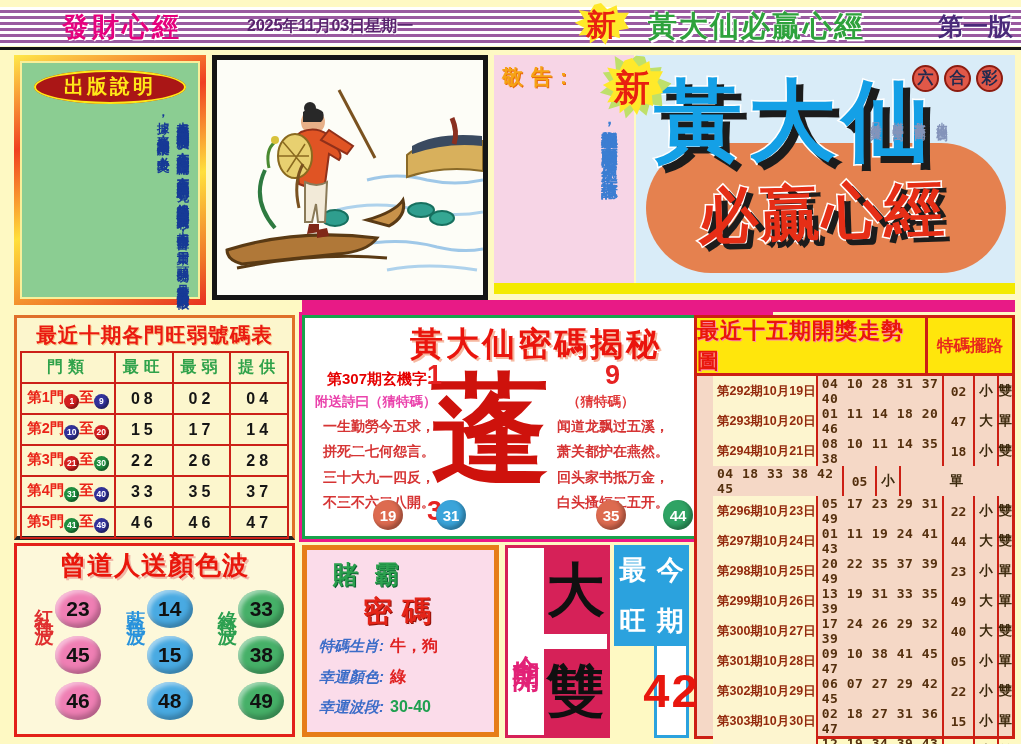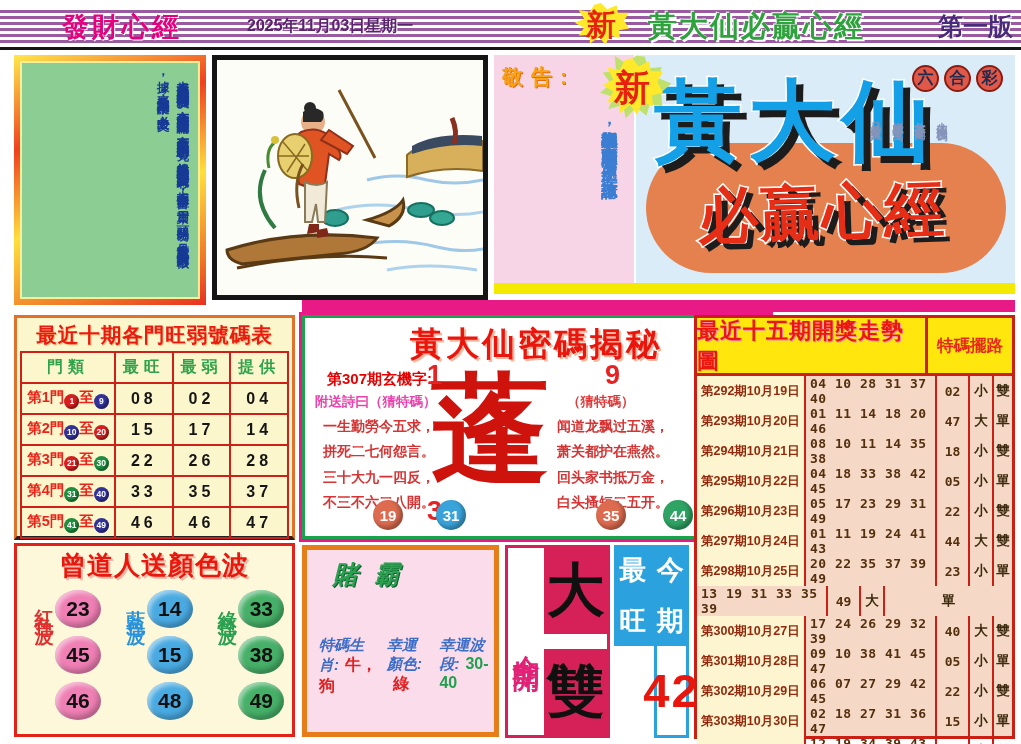--- a/index.html
+++ b/index.html
@@ -1,16 +1,16 @@
 <!DOCTYPE html>
 <html><head>
 <meta charset="utf-8">
 <style>
   html,body{margin:0;padding:0;background:#e9e9e9;}
-  .page{position:relative;width:1021px;height:744px;background:#ffffff;overflow:hidden;
+  .page{position:relative;width:1021px;height:744px;background:#fef9c3;overflow:hidden;
         font-family:"Liberation Sans",sans-serif;margin:0 auto;}
   .abs{position:absolute;}
 
   
   .masthead{left:0;top:7px;width:1021px;height:39px;
     background:repeating-linear-gradient(180deg,#ffffff 0 3px,#9a5aa0 3px 6px);}
   .brand{left:62px;top:9px;font-size:27px;font-weight:900;color:#e6007e;letter-spacing:3px;
     text-shadow:1px 1px 0 #fff;}
   .mdate{left:247px;top:16px;font-size:16px;font-weight:900;color:#59246e;text-shadow:1px 1px 0 #fff;}
   .mtitle{left:648px;top:7px;font-size:29px;font-weight:900;color:#2ea23c;letter-spacing:2px;
@@ -108,21 +108,21 @@
   
   .trend{left:694px;top:315px;width:321px;height:424px;border:3px solid #cc1f14;box-sizing:border-box;
     background:#f5d8c6;display:flex;flex-direction:column;}
   .thead{height:55px;background:#ffe60c;display:flex;flex:none;border-bottom:3px solid #cc1f14;}
   .thead .tmain{flex:1;display:flex;align-items:center;justify-content:center;color:#e9170c;
     font-size:22px;font-weight:900;letter-spacing:1px;border-right:3px solid #cc1f14;
     text-shadow:1px 1px 0 #f8a;}
   .thead .tside{width:84px;display:flex;align-items:center;justify-content:center;color:#e8281c;
     font-size:16.5px;font-weight:900;}
   .tbody{flex:1;display:flex;flex-direction:column;}
-  .trow{flex:1;display:flex;align-items:center;}
+  .trow{flex:1;display:flex;align-items:center;padding-left:16px;}
   .tdate{width:109px;align-self:stretch;display:flex;align-items:center;background:#fdf5cf;
     border-right:2px solid #cc1f14;color:#93290c;font-size:12.5px;font-weight:bold;padding-left:4px;
     box-sizing:border-box;white-space:nowrap;}
   .tnums{width:131px;align-self:stretch;display:flex;align-items:center;border-right:2px solid #cc1f14;
     color:#55300e;font-size:13px;font-weight:bold;font-family:"DejaVu Sans Mono",monospace;
     padding-left:4px;box-sizing:border-box;letter-spacing:0.5px;}
   .tsp{width:31px;align-self:stretch;display:flex;align-items:center;justify-content:center;
     border-right:2px solid #cc1f14;color:#55300e;font-size:13px;font-weight:bold;
     font-family:"DejaVu Sans Mono",monospace;}
   .tsize{width:22px;align-self:stretch;display:flex;align-items:center;justify-content:center;
@@ -140,24 +140,24 @@
   .wlabel{position:absolute;left:14px;top:4px;writing-mode:vertical-rl;font-size:19px;font-weight:900;
     letter-spacing:8px;}
   .wballs{position:absolute;left:38px;top:0;display:flex;flex-direction:column;gap:8px;}
   .wball{width:46px;height:38px;border-radius:50%;display:flex;align-items:center;justify-content:center;
     color:#111;font-size:21px;font-weight:900;box-shadow:inset -3px -4px 5px rgba(0,0,0,.25),inset 3px 3px 4px rgba(255,255,255,.5);}
 
   
   .gambler{left:302px;top:545px;width:197px;height:192px;border:5px solid #e67d18;background:#fbdcea;
     box-sizing:border-box;}
   .gt1{position:absolute;left:26px;top:8px;color:#2ba04e;font-size:25px;font-weight:900;letter-spacing:16px;
-    text-shadow:1px 1px 0 #0a6030;font-style:italic;}
+    text-shadow:1px 1px 0 #0a6030;}
   .gt2{position:absolute;left:56px;top:42px;color:#e42418;font-size:29px;font-weight:900;letter-spacing:10px;
     text-shadow:1px 1px 0 #901008;}
-  .glines{position:absolute;left:12px;top:86px;display:flex;flex-direction:row;gap:10px;}
+  .glines{position:absolute;left:12px;top:86px;display:flex;flex-direction:column;gap:10px;}
   .gline{font-size:15px;font-weight:900;}
   .glabel{color:#3b6cc8;font-style:italic;}
   .gval{margin-left:6px;font-size:16px;}
 
   
   .period{left:505px;top:545px;width:105px;height:193px;background:#d62158;display:flex;padding:3px;
     box-sizing:border-box;}
   .pstrip{width:36px;background:#fff;display:flex;align-items:center;justify-content:center;}
   .pstrip span{writing-mode:vertical-rl;color:#e22277;font-size:27px;font-weight:900;letter-spacing:6px;}
   .pright{flex:1;display:flex;flex-direction:column;}
@@ -184,20 +184,21 @@
   <div class="abs star star1">
     <div class="burst"></div>
     <div class="ch">新</div>
   </div>
   <div class="abs mtitle">黃大仙必贏心經</div>
   <div class="abs medition">第一版</div>
   <div class="abs blackrule"></div>
 
   <div class="abs pubwrap">
     <div class="pubinner">
+      <div class="pubtitle">出版說明</div>
       <div class="pubbody">本報是由惠澤社群信息集團特約提供，在李大師的指導下進行編輯，有李大師經過多年的精心研究，規律得出準確數據提供給廣大彩民，本報內容豐富，實用，頭尾分明，是廣大彩民必不可少的博彩依據，衹要您期期跟蹤，必中大獎。</div>
     </div>
   </div>
 
   <div class="abs picture">
     <svg viewBox="0 0 266 235">
       <rect x="0" y="0" width="266" height="235" fill="#fdfdf7"></rect>
 
       <path d="M150 120 q30 -8 60 0 q28 6 56 0" stroke="#9fc8e8" stroke-width="3" fill="none"></path>
       <path d="M120 150 q40 -10 80 0 q35 8 66 2" stroke="#aed2ec" stroke-width="3" fill="none"></path>
@@ -354,21 +355,20 @@
           <div class="tpar">單</div>
         </div>
         <div class="trow">
           <div class="tdate">第294期10月21日</div>
           <div class="tnums">08 10 11 14 35 38</div>
           <div class="tsp">18</div>
           <div class="tsize">小</div>
           <div class="tpar">雙</div>
         </div>
         <div class="trow">
-          <div class="tdate">第295期10月22日</div>
           <div class="tnums">04 18 33 38 42 45</div>
           <div class="tsp">05</div>
           <div class="tsize">小</div>
           <div class="tpar">單</div>
         </div>
         <div class="trow">
           <div class="tdate">第296期10月23日</div>
           <div class="tnums">05 17 23 29 31 49</div>
           <div class="tsp">22</div>
           <div class="tsize">小</div>
@@ -382,20 +382,21 @@
           <div class="tpar">雙</div>
         </div>
         <div class="trow">
           <div class="tdate">第298期10月25日</div>
           <div class="tnums">20 22 35 37 39 49</div>
           <div class="tsp">23</div>
           <div class="tsize">小</div>
           <div class="tpar">單</div>
         </div>
         <div class="trow">
+          <div class="tdate">第299期10月26日</div>
           <div class="tnums">13 19 31 33 35 39</div>
           <div class="tsp">49</div>
           <div class="tsize">大</div>
           <div class="tpar">單</div>
         </div>
         <div class="trow">
           <div class="tdate">第300期10月27日</div>
           <div class="tnums">17 24 26 29 32 39</div>
           <div class="tsp">40</div>
           <div class="tsize">大</div>
@@ -457,20 +458,21 @@
             <div class="wball" style="background: rgb(70, 176, 104);">33</div>
             <div class="wball" style="background: rgb(70, 176, 104);">38</div>
             <div class="wball" style="background: rgb(70, 176, 104);">49</div>
           </div>
         </div>
       </div>
   </div>
 
   <div class="abs gambler">
     <div class="gt1">賭霸</div>
+    <div class="gt2">密碼</div>
     <div class="glines" id="gambler-lines">
         <div class="gline"><span class="glabel">特碼生肖:</span><span class="gval" style="color: rgb(224, 32, 32);">牛，狗</span></div>
         <div class="gline"><span class="glabel">幸運顏色:</span><span class="gval" style="color: rgb(224, 32, 32);">綠</span></div>
         <div class="gline"><span class="glabel">幸運波段:</span><span class="gval" style="color: rgb(32, 160, 80);">30-40</span></div>
       </div>
   </div>
 
   <div class="abs period">
     <div class="pstrip">
       <span>今期開</span>

